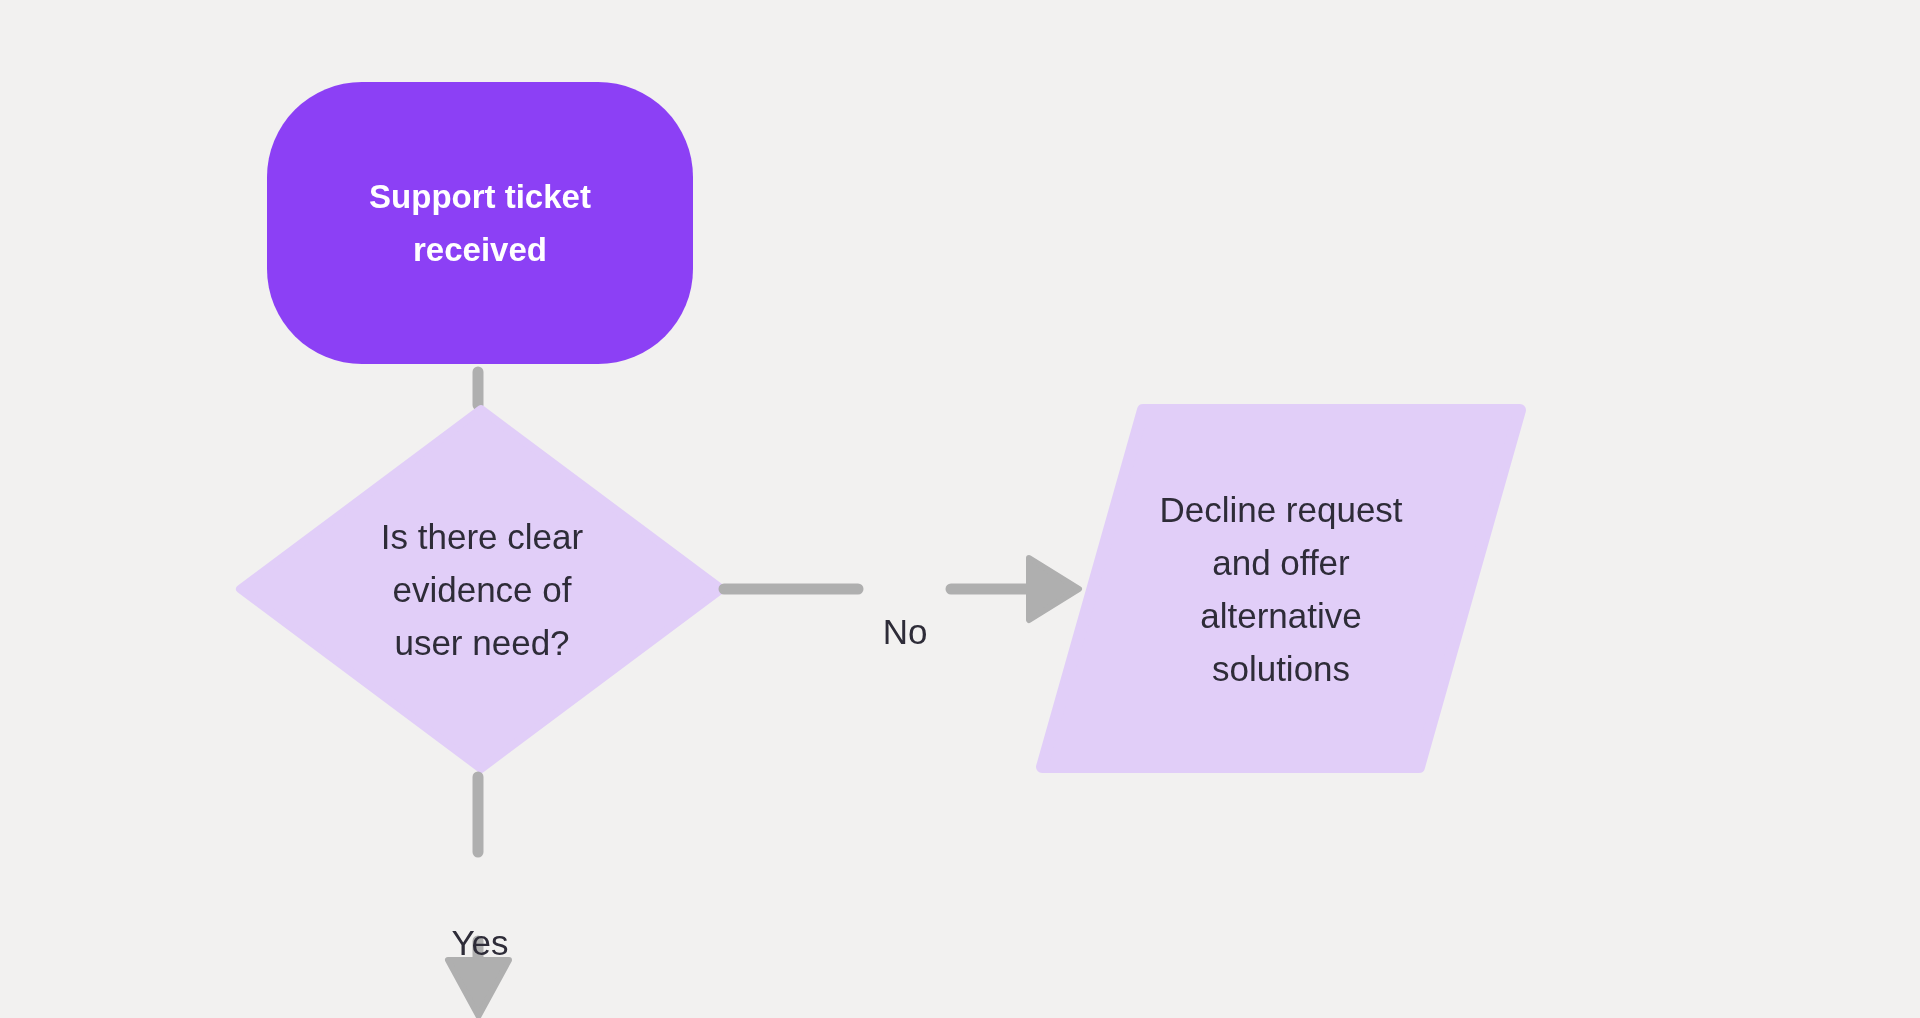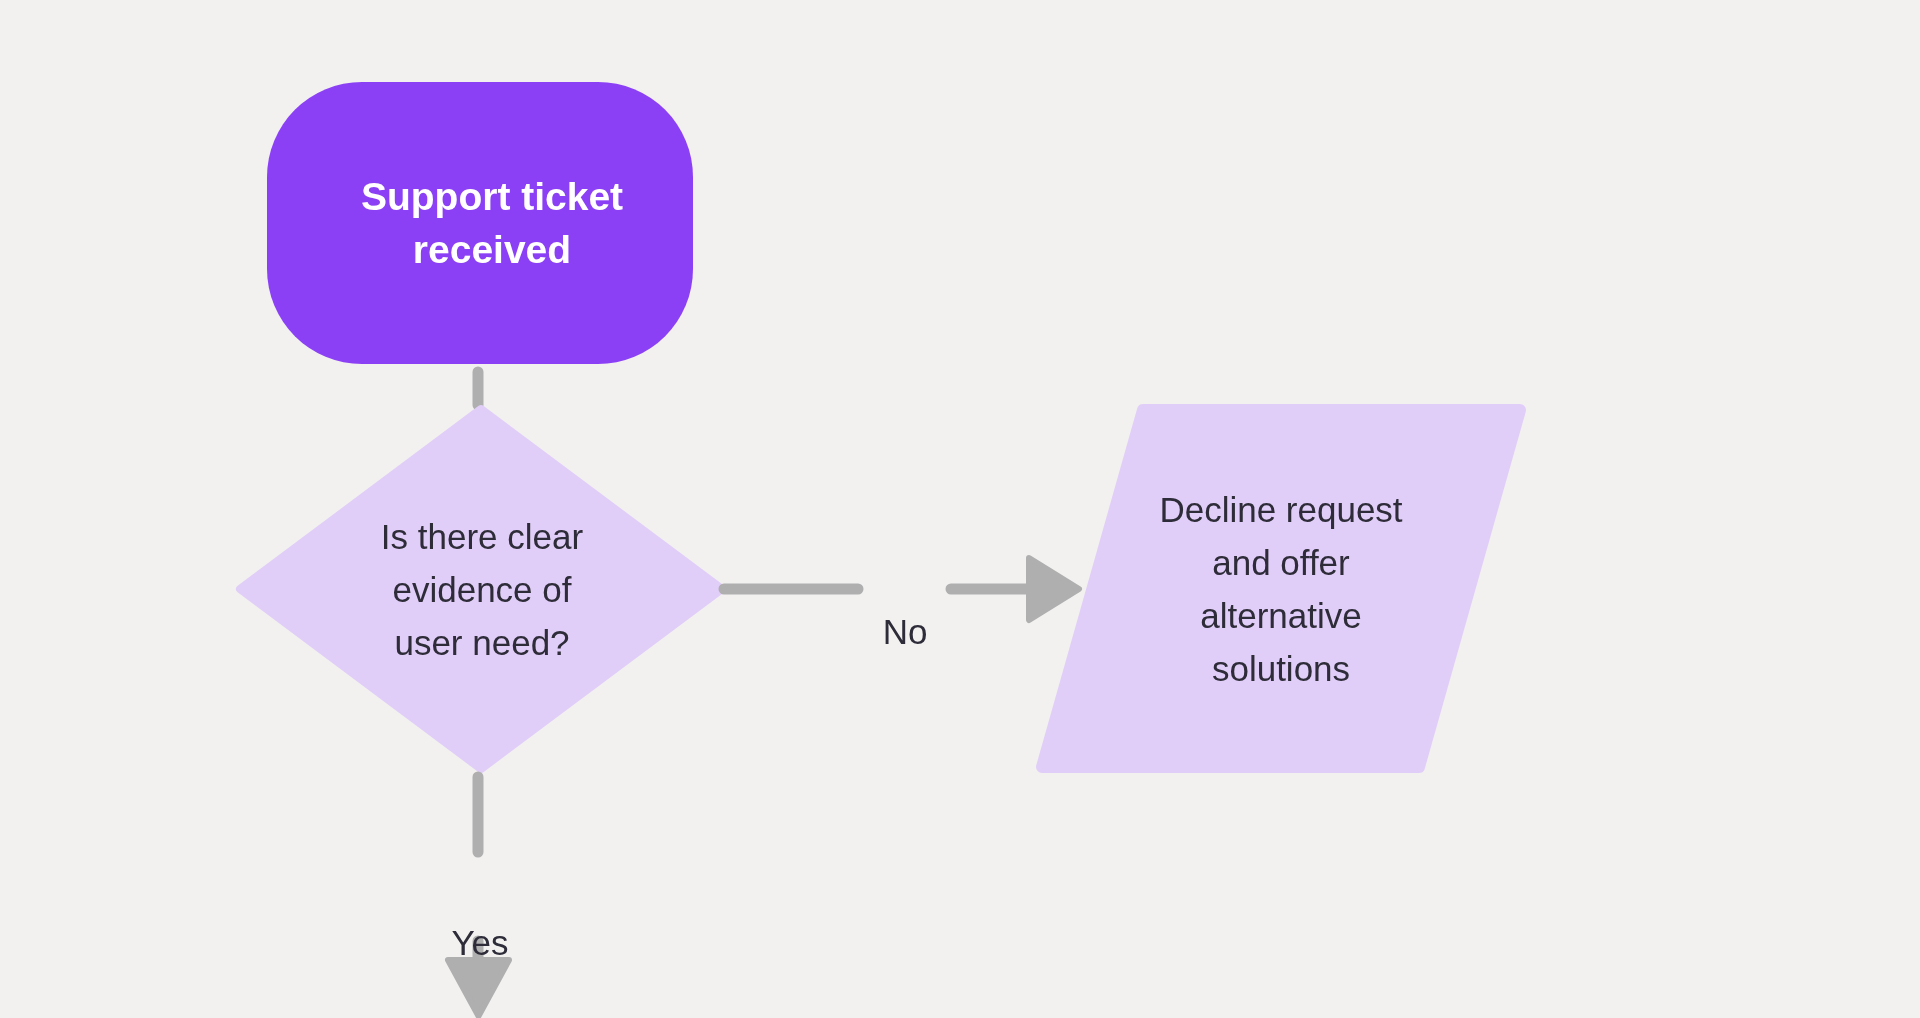--- a/index.html
+++ b/index.html
@@ -36,24 +36,23 @@
     line-height: 53px;
     font-size: 35px;
     color: #2E2C38;
     pointer-events: none;
   }
   .node-label.start {
     left: 267px;
     top: 82px;
     width: 426px;
     height: 282px;
-    font-size: 39px;
+    font-size: 33px;
     font-weight: 700;
     color: #FFFFFF;
-    padding-left: 12px;
   }
   .node-label.decision {
     left: 241px;
     top: 409px;
     width: 482px;
     height: 360px;
   }
   .node-label.decline {
     left: 1042px;
     top: 410px;

